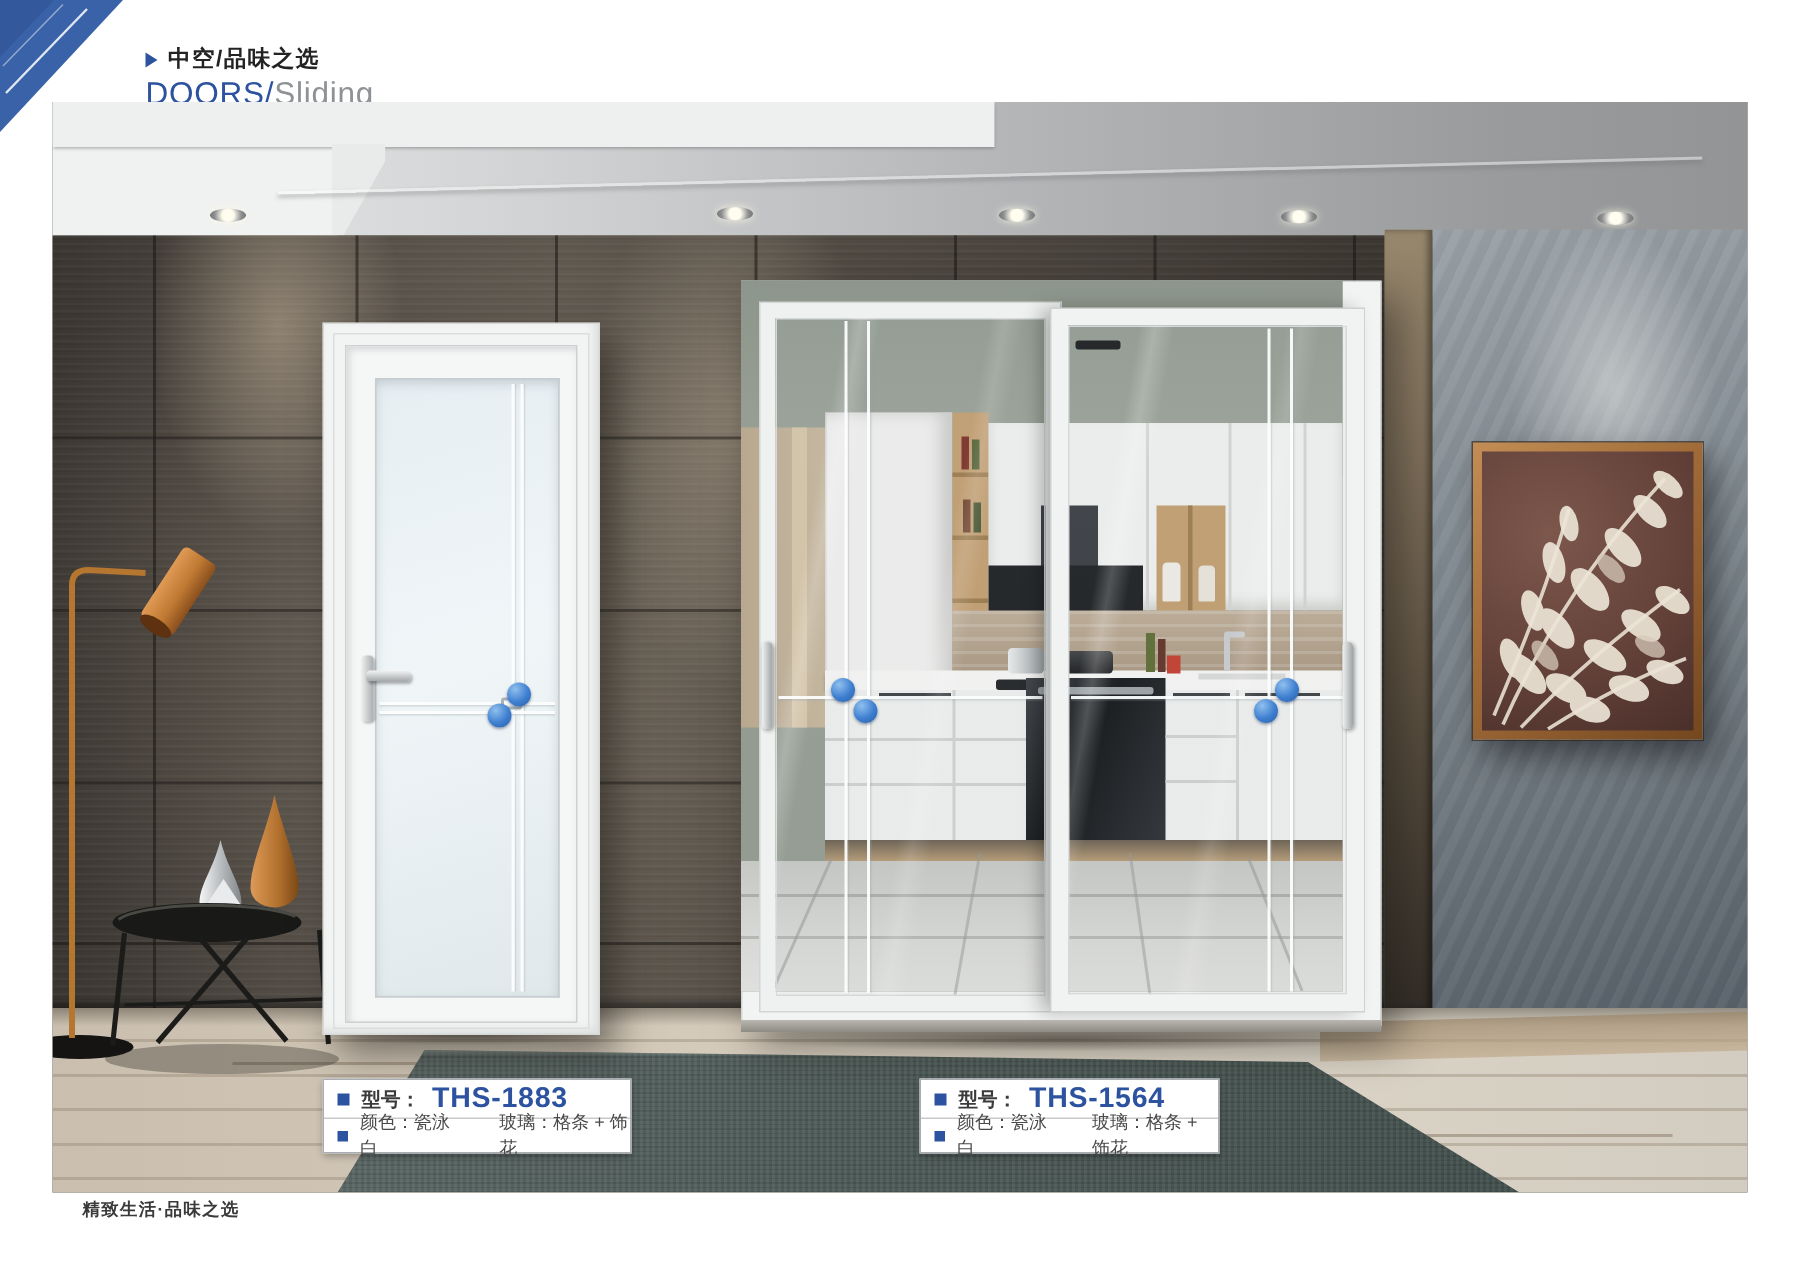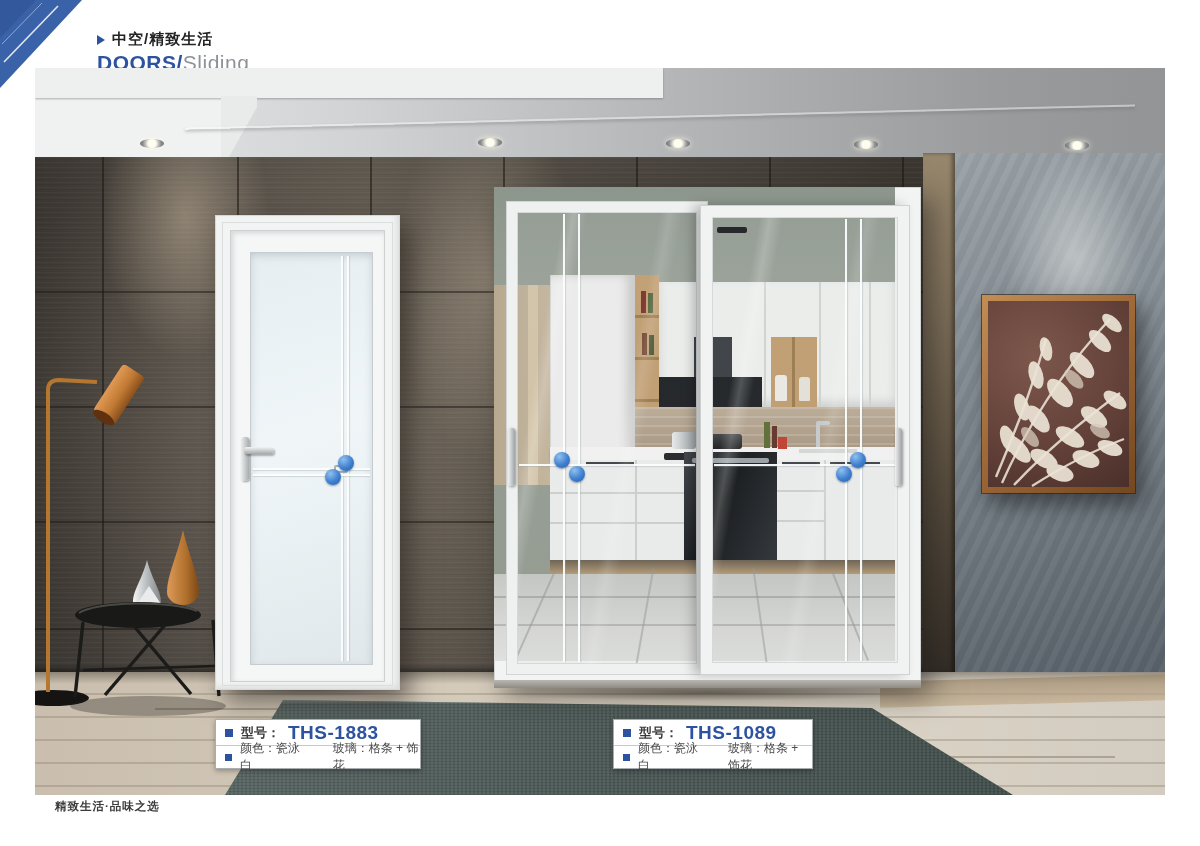--- a/index.html
+++ b/index.html
@@ -13,21 +13,21 @@
   .abs{position:absolute;}
 
   
   .logo-svg{position:absolute;left:0;top:0;}
   .header{position:absolute;left:97px;top:30px;}
   .series-line{display:flex;align-items:center;gap:7px;}
   .series-arrow{width:0;height:0;border-left:8px solid var(--accent);
                 border-top:5px solid transparent;border-bottom:5px solid transparent;}
   .series-text{font-size:15px;font-weight:bold;color:#232323;letter-spacing:1px;}
   .title-line{margin-top:2px;font-size:21px;letter-spacing:.5px;}
-  .title-primary{color:var(--accent);font-weight:bold;}
+  .title-primary{color:var(--accent);font-weight:normal;}
   .title-secondary{color:#8e9296;}
 
   
   .scene{position:absolute;left:35px;top:68px;width:1130px;height:727px;overflow:hidden;background:#5d574f;}
 
   
   .ceiling{left:0;top:0;width:1130px;height:89px;
     background:linear-gradient(to right,#e9eaea 0%,#d2d3d4 28%,#b2b4b6 58%,#999b9d 85%,#929496 100%);}
   .ceil-raise-a{left:0;top:0;width:190px;height:89px;background:#f0f1f1;}
   .ceil-raise-b{left:0;top:0;width:628px;height:30px;background:#eef0f0;box-shadow:0 1px 2px rgba(90,90,92,.45);}
@@ -152,21 +152,21 @@
   <svg class="logo-svg" width="92" height="96" viewBox="0 0 92 96">
     <polygon points="0,0 82,0 0,88" fill="#3a62a8"></polygon>
     <polygon points="0,0 36,0 0,38" fill="#33589c"></polygon>
     <line x1="4" y1="62" x2="58" y2="6" stroke="#ffffff" stroke-width="1.6" opacity=".85"></line>
     <line x1="2" y1="44" x2="42" y2="3" stroke="#ffffff" stroke-width="1" opacity=".45"></line>
   </svg>
 
   <div class="header">
     <div class="series-line">
       <span class="series-arrow"></span>
-      <span class="series-text">中空/精致生活</span>
+      <span class="series-text">中空/品味之选</span>
     </div>
     <div class="title-line">
       <span class="title-primary">DOORS/</span><span class="title-secondary">Sliding</span>
     </div>
   </div>
 
   <div class="scene">
 
     <div class="abs ceiling"></div>
     <div class="abs ceil-raise-a"></div>
@@ -423,21 +423,21 @@
       <span class="spec-text">颜色：瓷泳白</span>
       <span class="spec-gap"></span>
       <span class="spec-text">玻璃：格条 + 饰花</span>
     </div>
   </div>
 
   <div class="spec-card" style="left:613px;top:719px;width:200px;">
     <div class="spec-row1">
       <span class="bullet"></span>
       <span class="model-label">型号：</span>
-      <span class="model-value">THS-1089</span>
+      <span class="model-value">THS-1564</span>
     </div>
     <div class="spec-row2">
       <span class="bullet small"></span>
       <span class="spec-text">颜色：瓷泳白</span>
       <span class="spec-gap"></span>
       <span class="spec-text">玻璃：格条 + 饰花</span>
     </div>
   </div>
 
   <div class="tagline">精致生活·品味之选</div>

